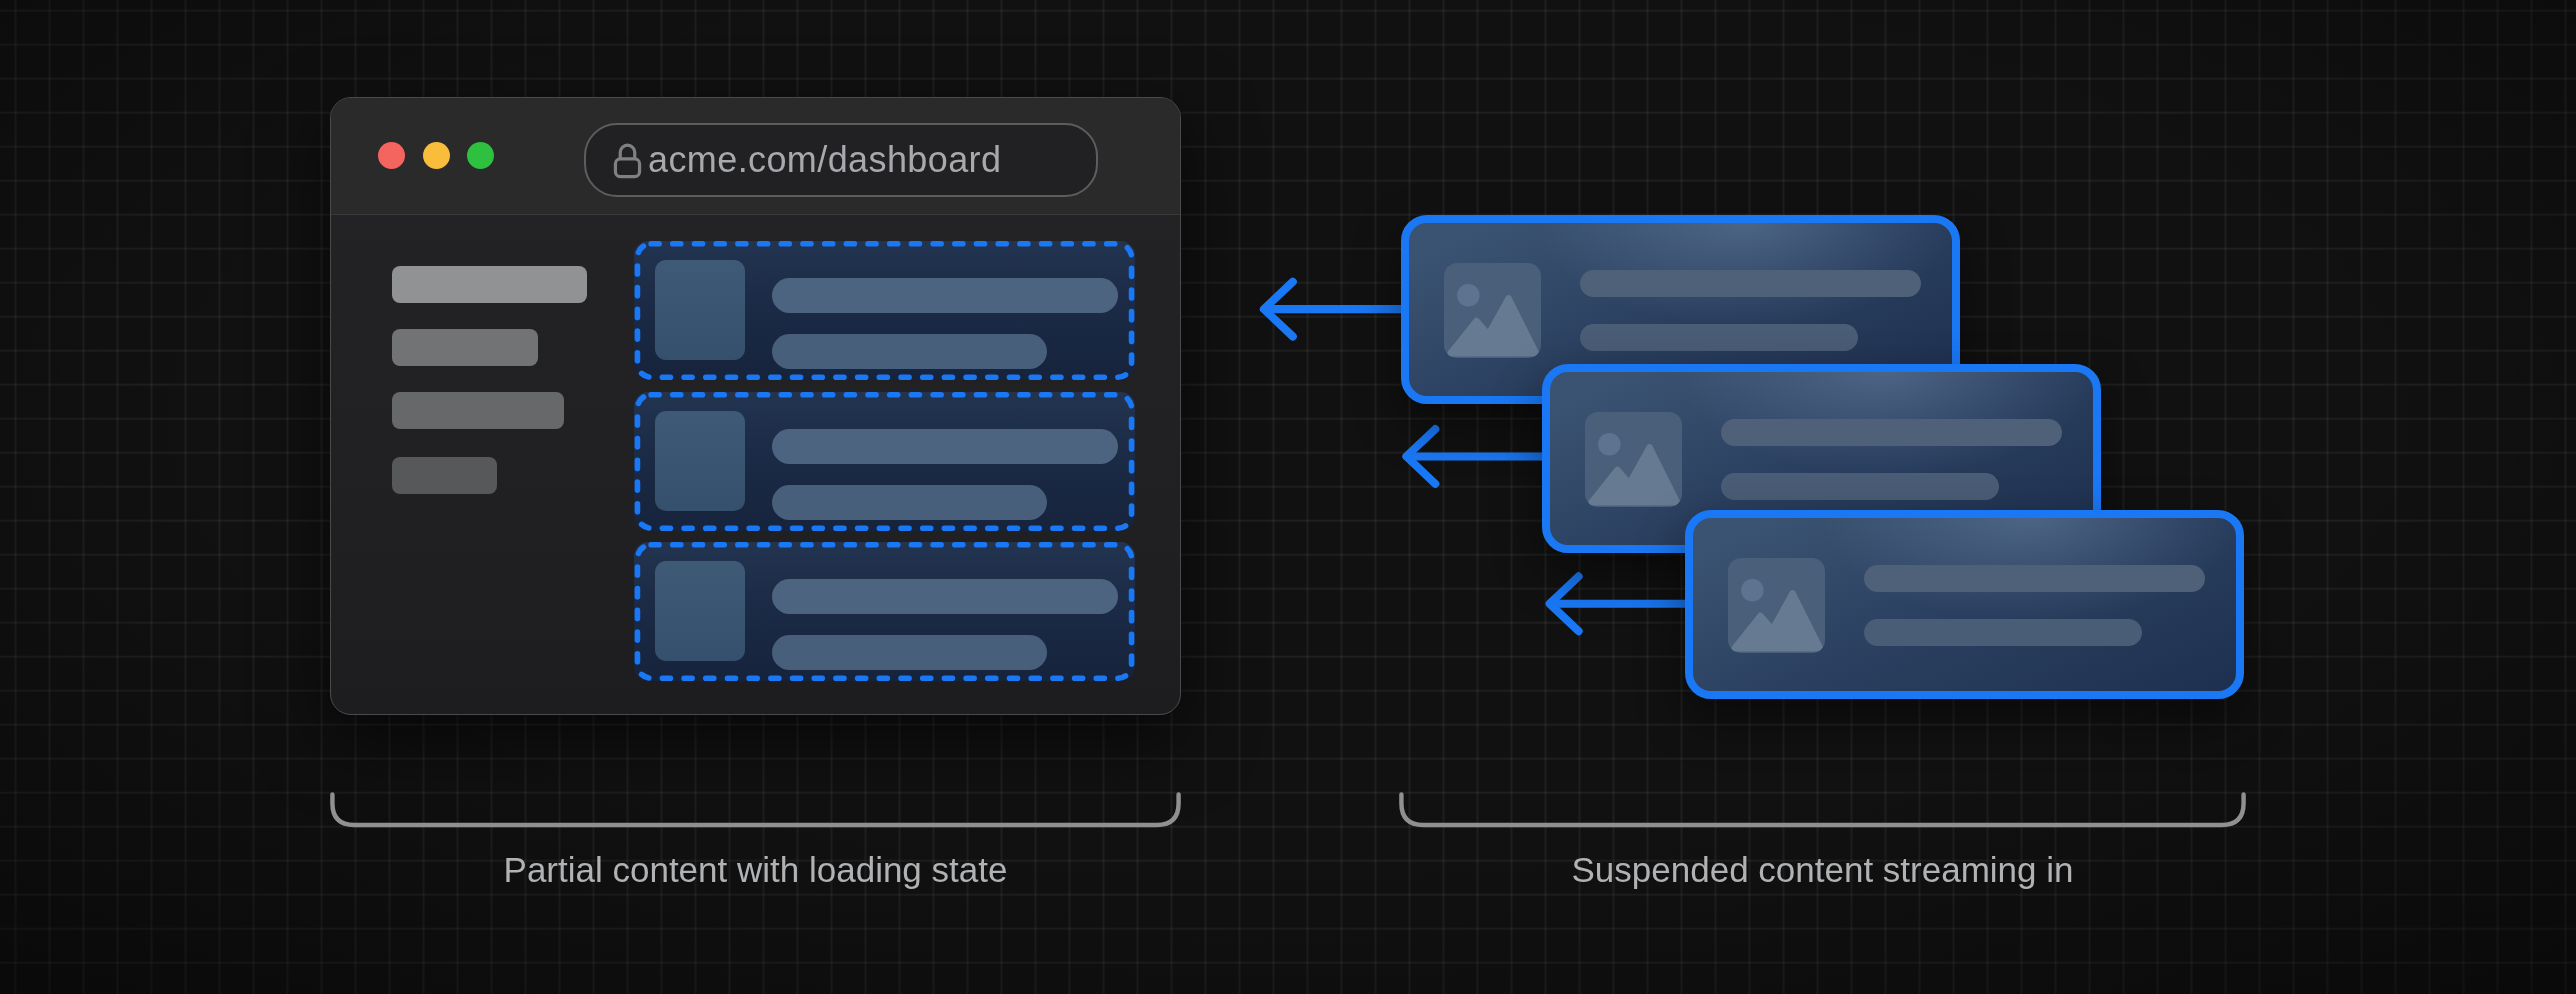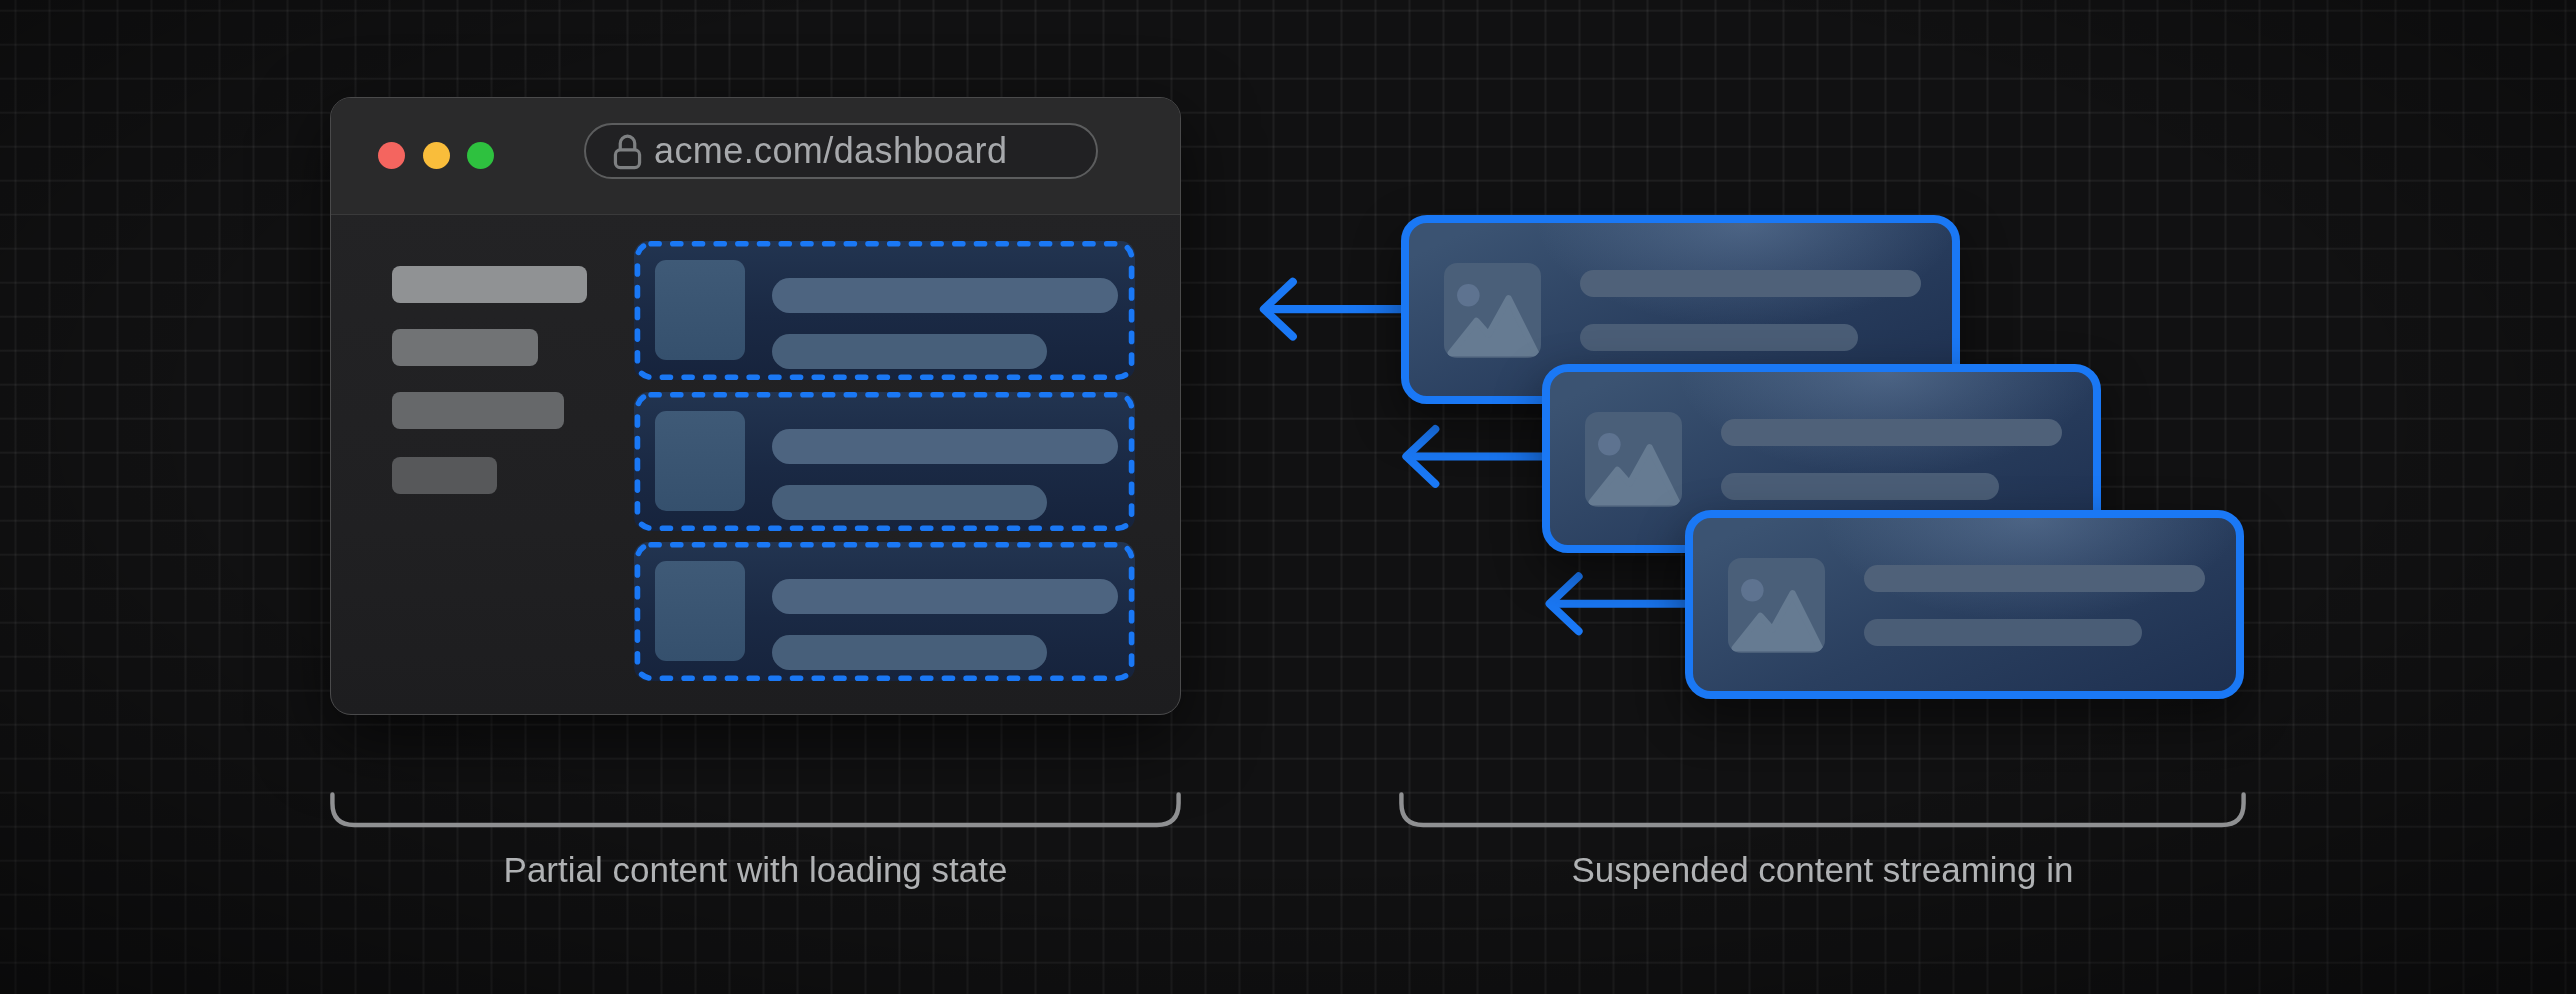--- a/index.html
+++ b/index.html
@@ -28,23 +28,23 @@
 
   
   .browser-window{position:absolute;left:330px;top:97px;width:851px;height:618px;
     background:linear-gradient(180deg,#242426 0%,#202022 70%,#1d1d1f 100%);
     border:1.6px solid var(--window-border);border-radius:21px;
     box-shadow:0 24px 72px rgba(0,0,0,0.6);}
   .titlebar{position:absolute;left:0;top:0;right:0;height:117px;background:var(--titlebar-bg);
     border-radius:19.3px 19.3px 0 0;border-bottom:1.6px solid var(--divider);}
   .traffic-light{position:absolute;top:44px;width:27px;height:27px;border-radius:50%;}
   .tl-0{left:47px;} .tl-1{left:92px;} .tl-2{left:136px;}
-  .url-bar{position:absolute;left:253px;top:25px;width:514px;height:56px;border-radius:33px;
+  .url-bar{position:absolute;left:253px;top:25px;width:514px;height:74px;border-radius:33px;
     border:2.4px solid var(--urlbar-border);background:var(--urlbar-bg);
-    display:flex;align-items:center;padding-left:26px;gap:11px;}
+    display:flex;align-items:center;padding-left:26px;gap:5px;}
   .url-text{font-size:36px;color:var(--url-text);letter-spacing:0.4px;white-space:nowrap;}
 
   
   .skel-bar{position:absolute;left:61px;height:37px;border-radius:8px;}
   .sb-0{top:168px;width:195px;background:var(--skel1);}
   .sb-1{top:231px;width:146px;background:var(--skel2);}
   .sb-2{top:294px;width:172px;background:var(--skel3);}
   .sb-3{top:359px;width:105px;background:var(--skel4);}
 
   

